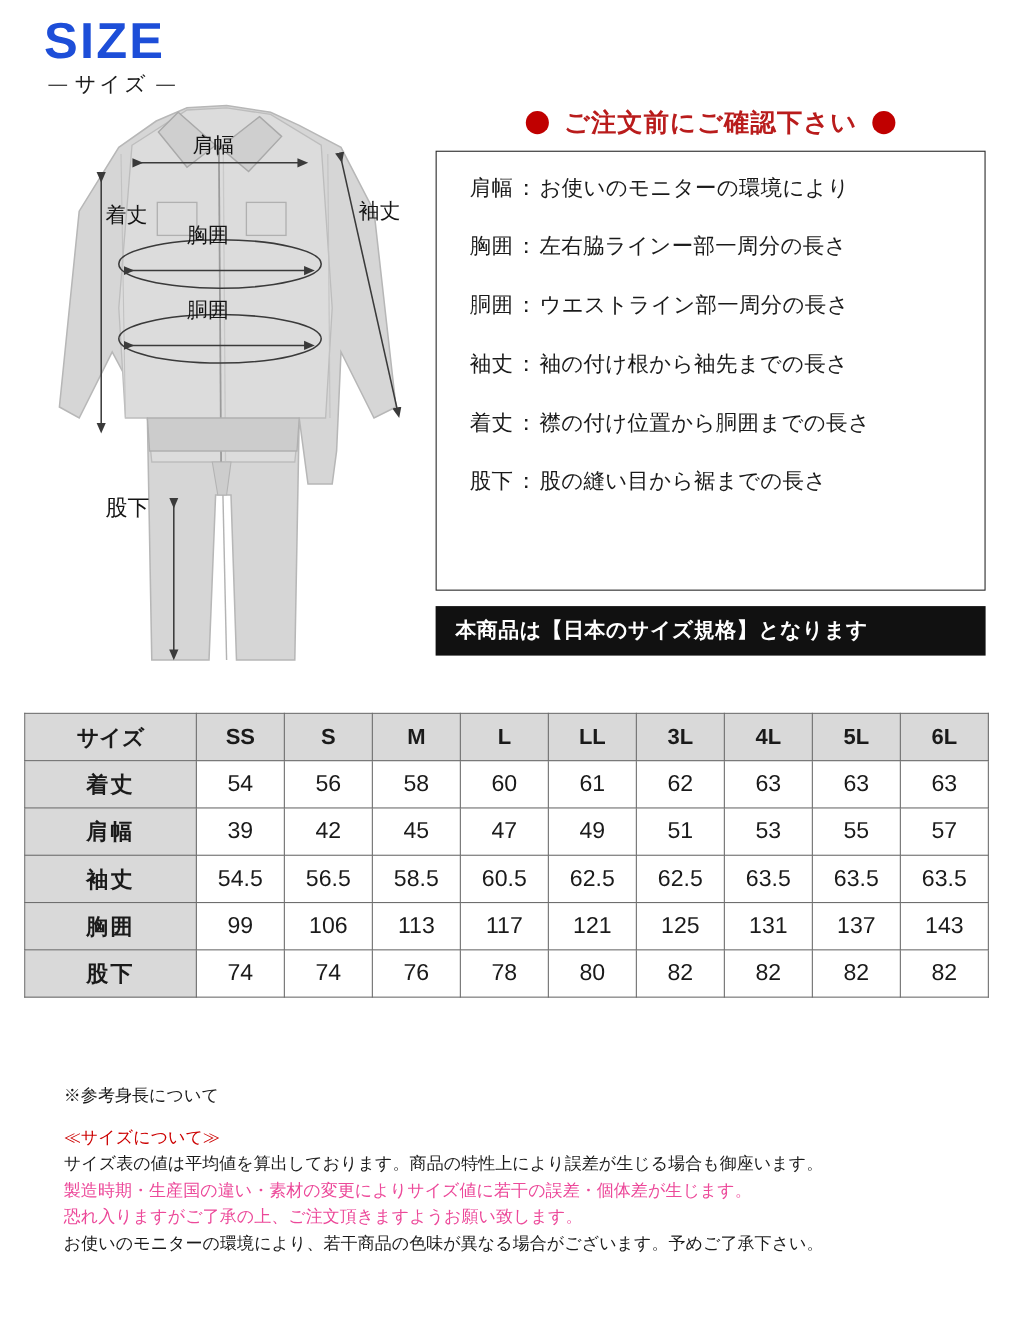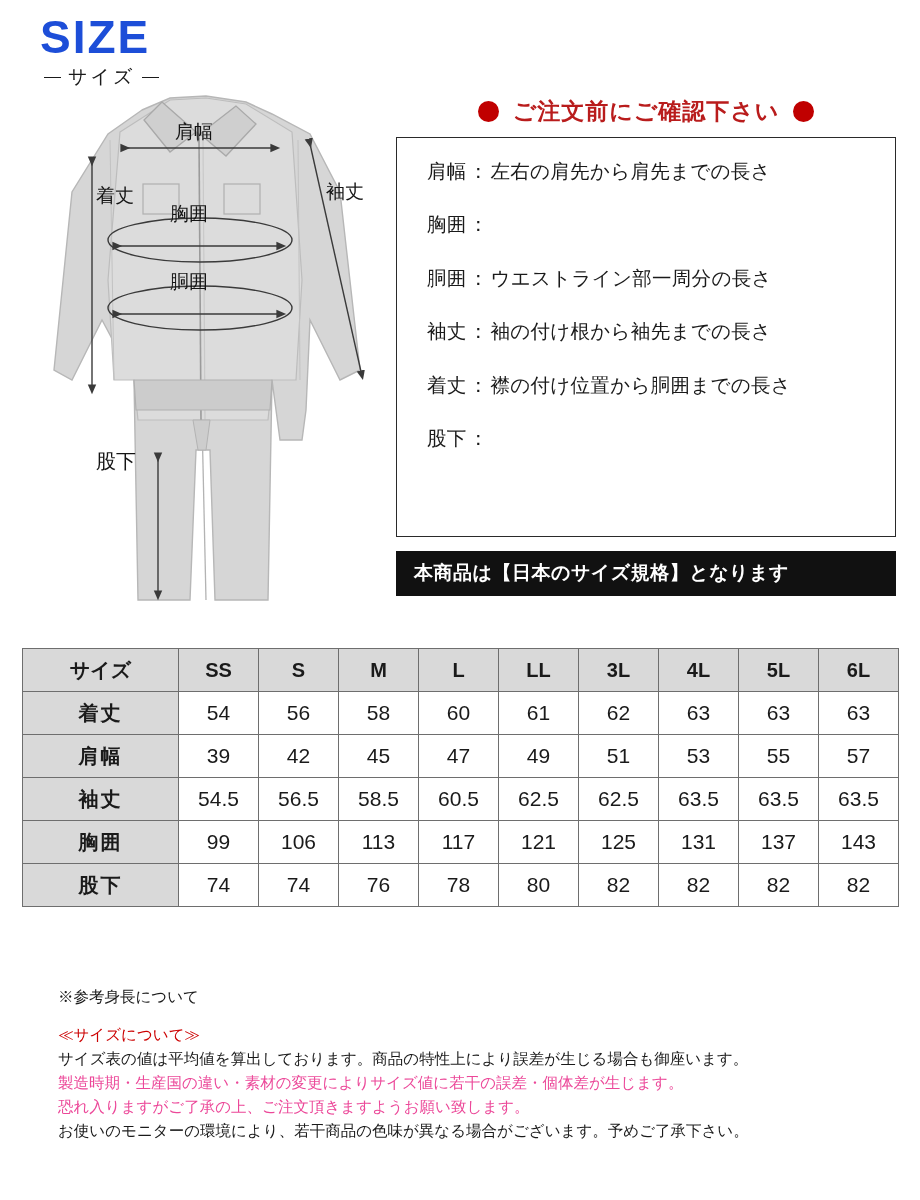--- a/index.html
+++ b/index.html
@@ -243,44 +243,46 @@
   <div class="notice-head">
     <span class="dot"></span>
     <span>ご注文前にご確認下さい</span>
     <span class="dot"></span>
   </div>
 
   <div class="notice-box">
     <div class="notice-row">
       <span class="notice-term">肩幅</span>
       <span class="notice-colon">：</span>
-      <span class="notice-desc">左右の肩先から肩先までの長さ</span>
+      <span class="notice-desc">お使いのモニターの環境により</span>
     </div>
     <div class="notice-row">
       <span class="notice-term">胸囲</span>
       <span class="notice-colon">：</span>
+      <span class="notice-desc">左右脇ラインー部一周分の長さ</span>
     </div>
     <div class="notice-row">
       <span class="notice-term">胴囲</span>
       <span class="notice-colon">：</span>
       <span class="notice-desc">ウエストライン部一周分の長さ</span>
     </div>
     <div class="notice-row">
       <span class="notice-term">袖丈</span>
       <span class="notice-colon">：</span>
       <span class="notice-desc">袖の付け根から袖先までの長さ</span>
     </div>
     <div class="notice-row">
       <span class="notice-term">着丈</span>
       <span class="notice-colon">：</span>
       <span class="notice-desc">襟の付け位置から胴囲までの長さ</span>
     </div>
     <div class="notice-row">
       <span class="notice-term">股下</span>
       <span class="notice-colon">：</span>
+      <span class="notice-desc">股の縫い目から裾までの長さ</span>
     </div>
   </div>
 
   <div class="jp-size-banner">本商品は【日本のサイズ規格】となります</div>
 </div>
 
 <table class="size-table">
   <colgroup>
     <col class="col-label">
     <col class="col-val">

